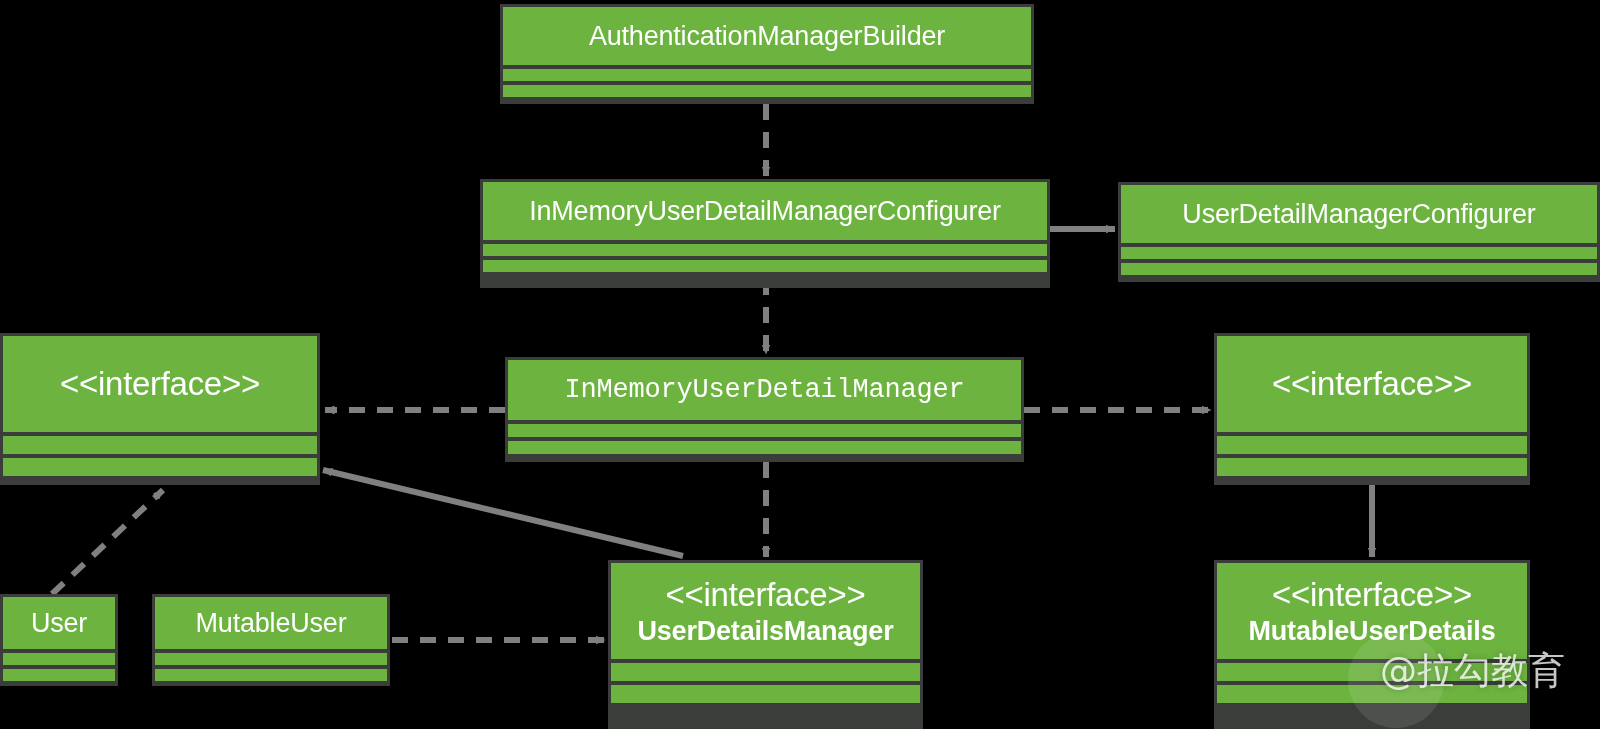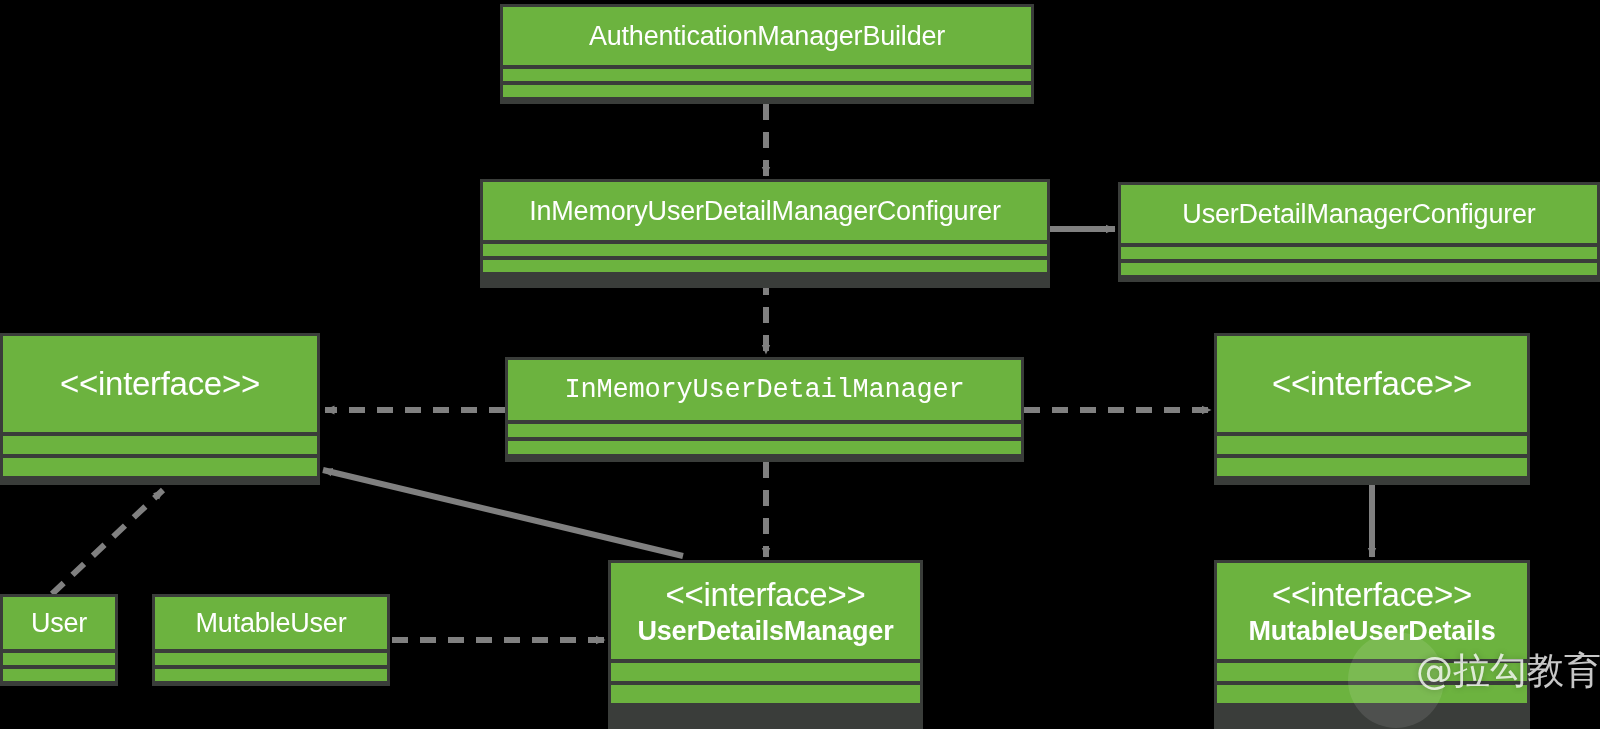--- a/index.html
+++ b/index.html
@@ -189,15 +189,15 @@
   <div class="uml-box" style="left: 1214px; top: 560px; width: 316px; height: 169px;">
     <div class="uml-title" style="height: 96px;">
       <span class="stereotype">&lt;&lt;interface&gt;&gt;</span>
       <span class="cls-name bold">MutableUserDetails</span>
     </div>
     <div class="uml-compartment" style="height: 18px;"></div>
     <div class="uml-compartment" style="height: 18px;"></div>
   </div>
 
   <div class="wm-blob" style="left:1348px; top:632px; width:96px; height:96px;"></div>
-  <div class="watermark" style="left: 1380px; top: 646px; margin-left: 36px;">@拉勾教育</div>
+  <div class="watermark" style="left: 1380px; top: 646px;">@拉勾教育</div>
 
 </div>
 
 </body></html>

